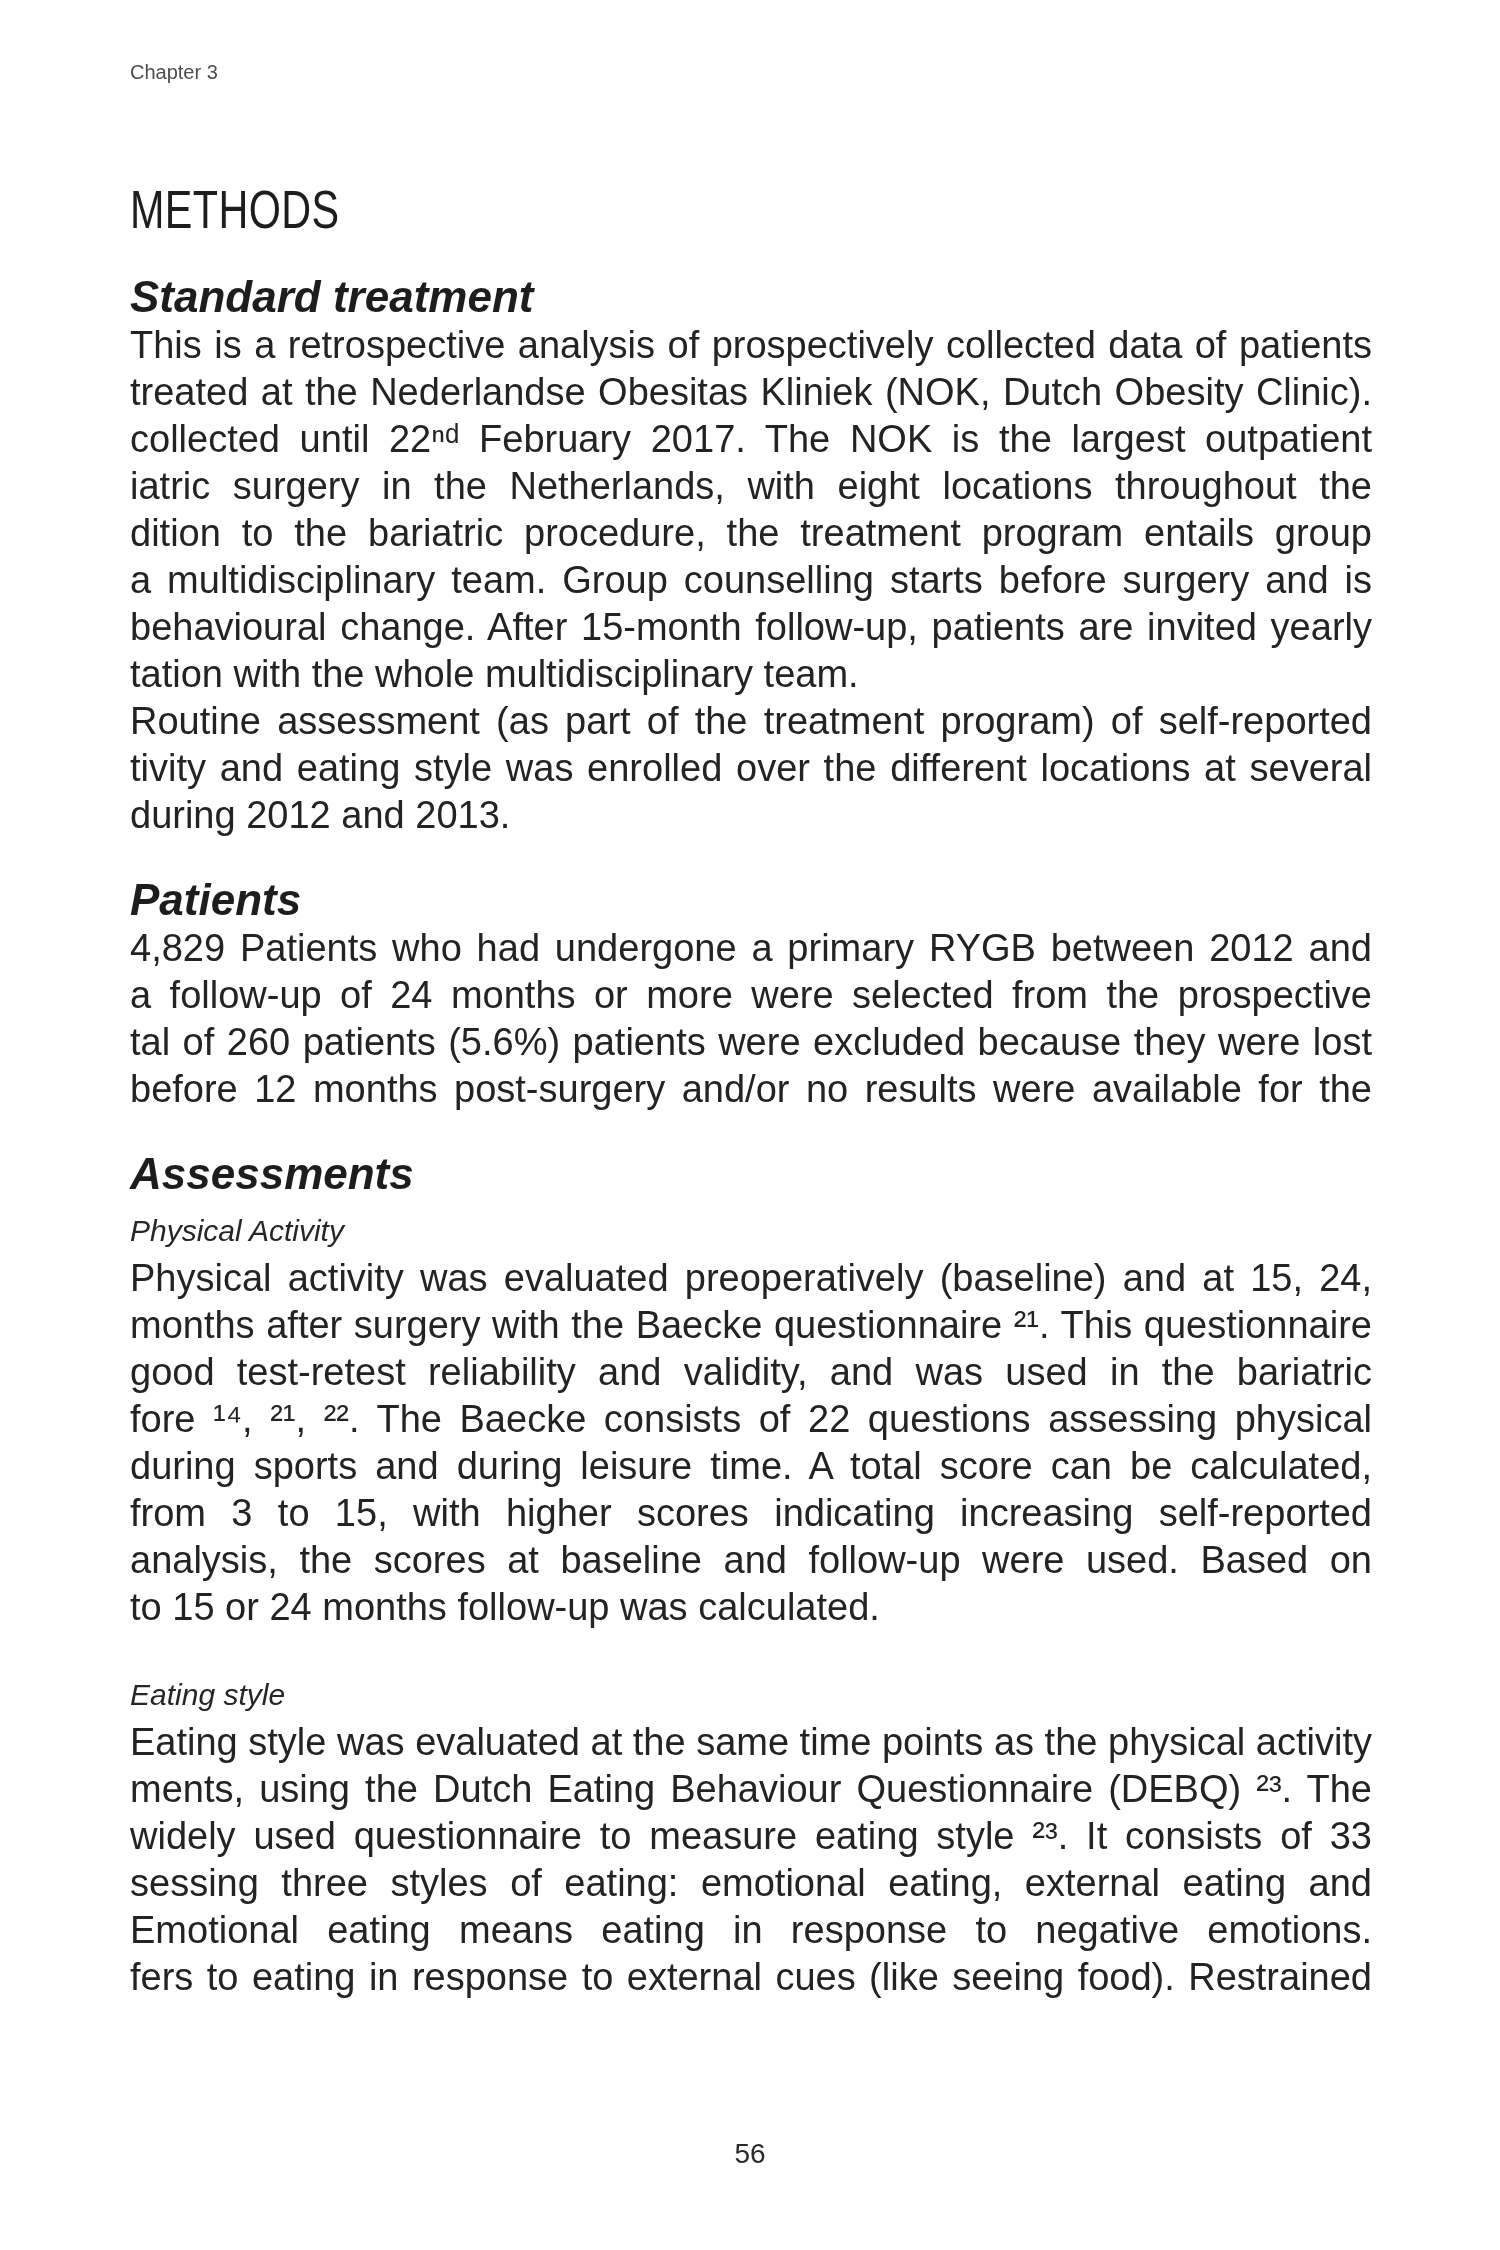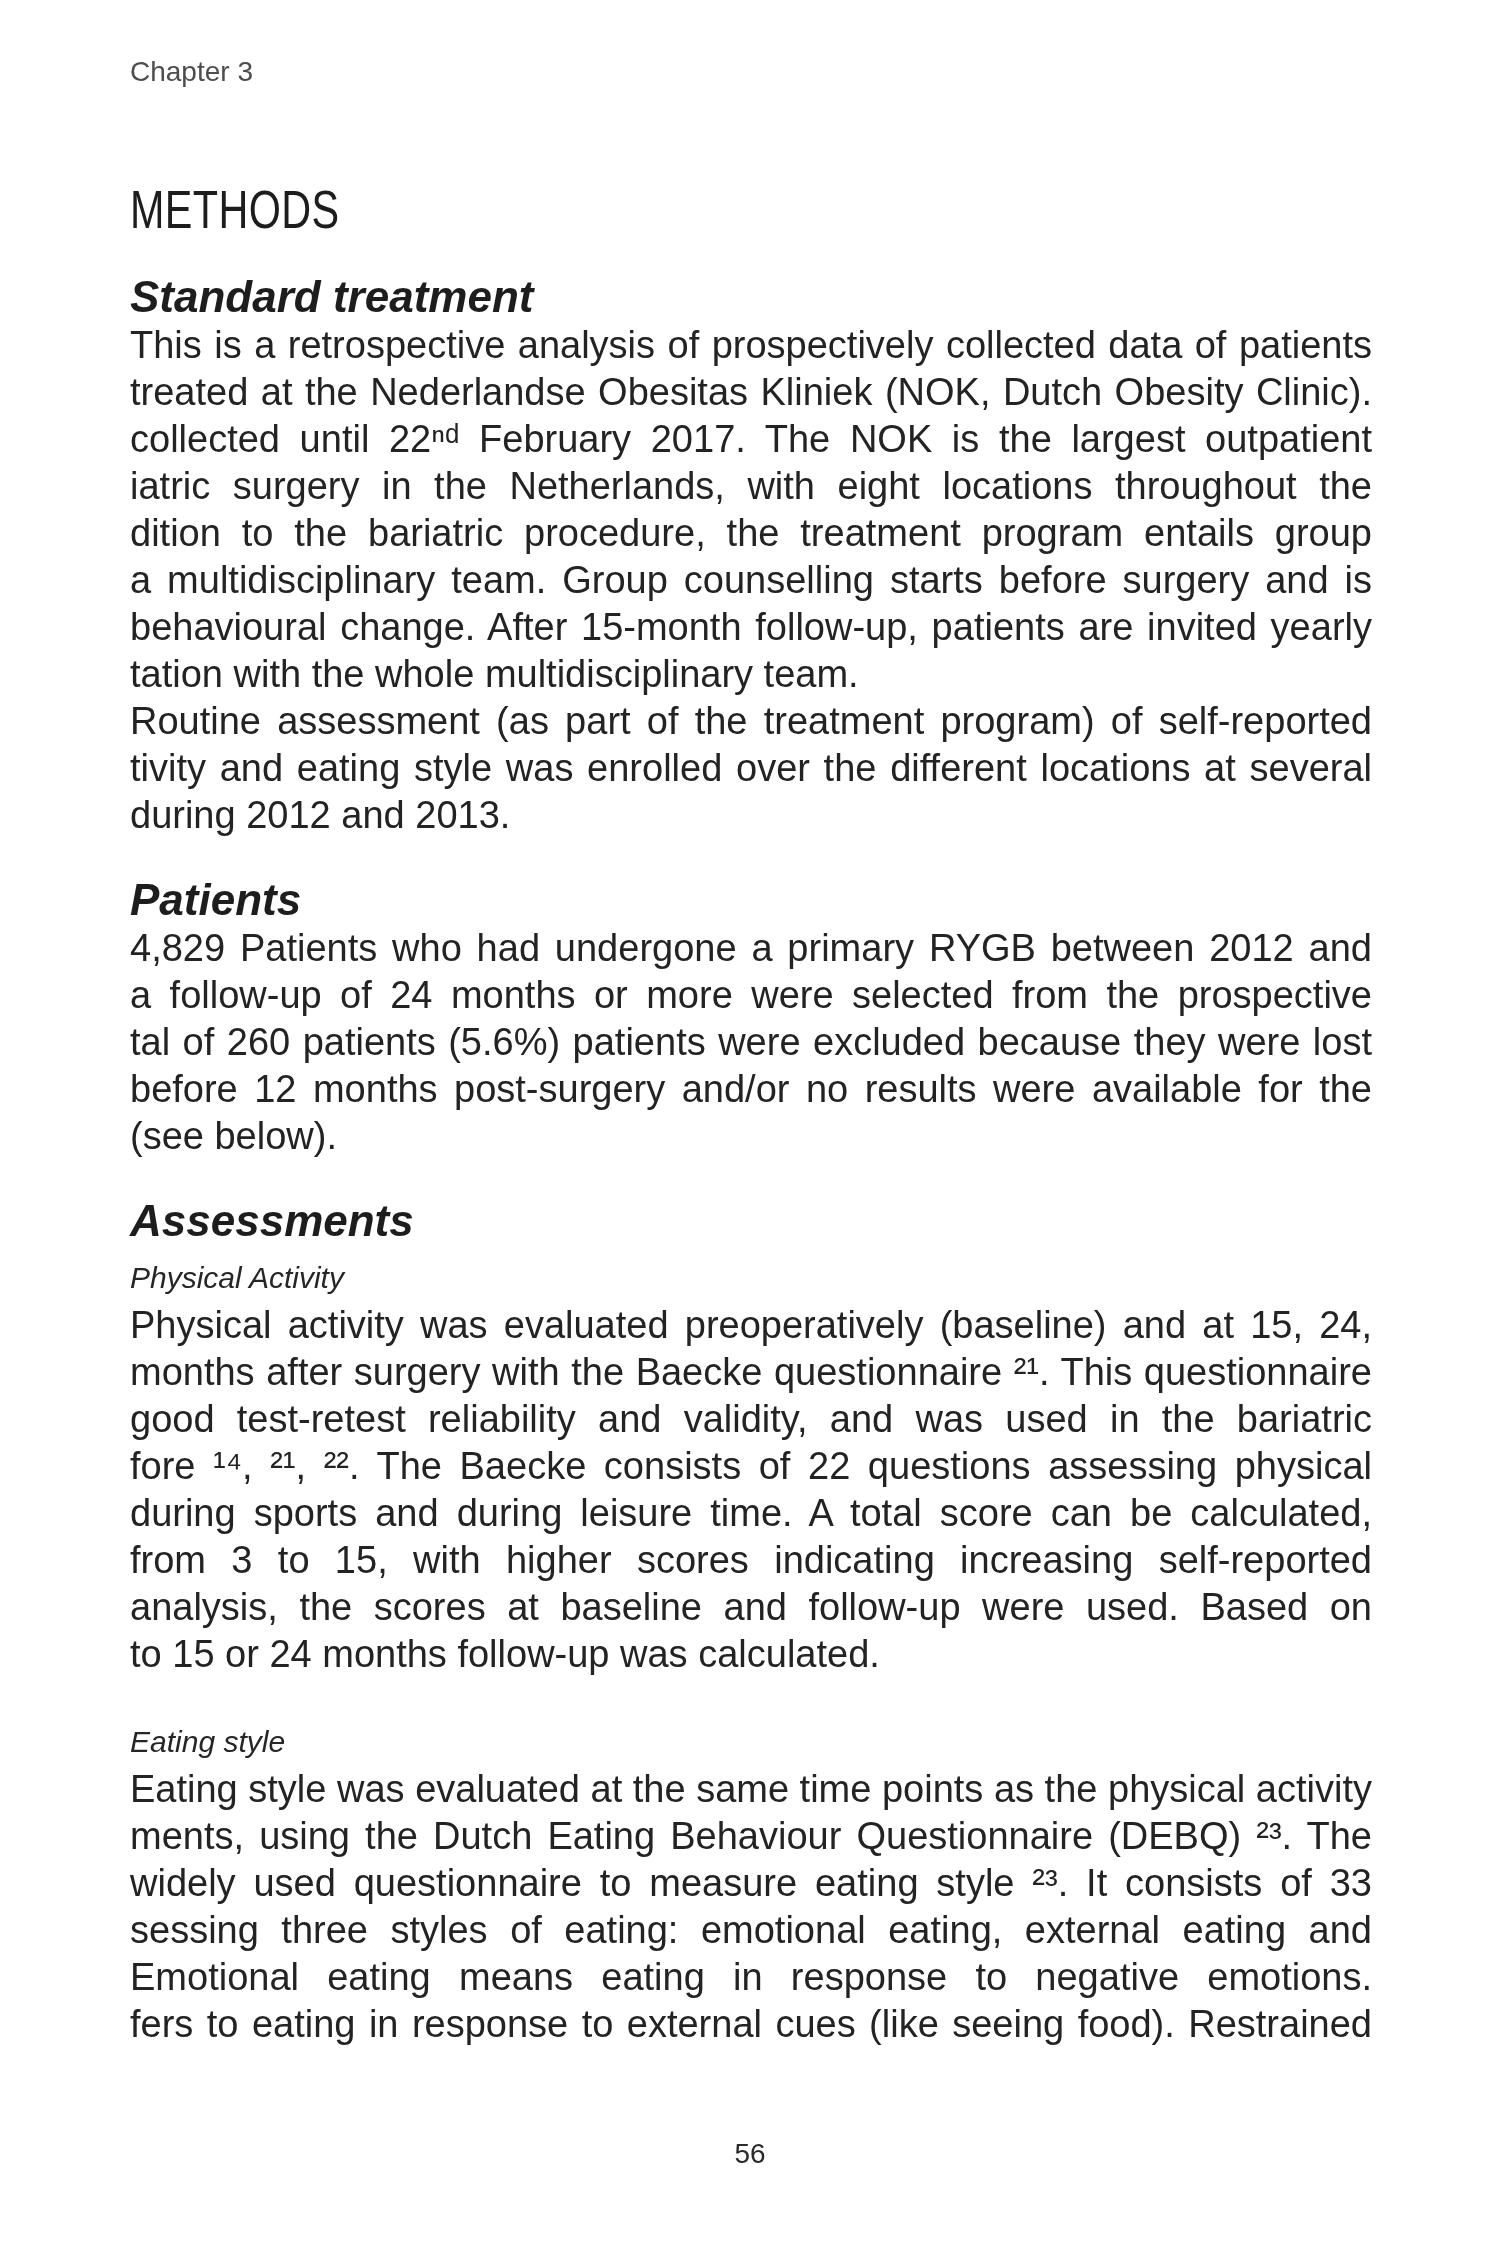--- a/index.html
+++ b/index.html
@@ -17,21 +17,21 @@
   }
   .page {
     box-sizing: border-box;
     width: 1500px;
     height: 2250px;
     padding: 0 128px 0 130px;
     position: relative;
   }
   .running-header {
     padding-top: 55px;
-    font-size: 28px;
+    font-size: 20px;
     line-height: 34px;
     color: #4d4d4d;
   }
   .doc-title {
     margin-top: 94px;
     font-size: 53px;
     line-height: 53px;
     font-weight: 400;
     color: #1d1d1d;
     transform: scaleX(0.78);
@@ -111,21 +111,20 @@
     <div class="line">tivity and eating style was enrolled over the different locations at several time points</div>
     <div class="line last">during 2012 and 2013.</div>
   </div>
 
   <div class="section-heading">Patients</div>
   <div class="para">
     <div class="line">4,829 Patients who had undergone a primary RYGB between 2012 and 2015 and had</div>
     <div class="line">a follow-up of 24 months or more were selected from the prospective database. A to-</div>
     <div class="line">tal of 260 patients (5.6%) patients were excluded because they were lost to follow-up</div>
     <div class="line">before 12 months post-surgery and/or no results were available for the questionnaires</div>
-    <div class="line last">(see below).</div>
   </div>
 
   <div class="section-heading">Assessments</div>
 
   <div class="subheading">Physical Activity</div>
   <div class="para">
     <div class="line">Physical activity was evaluated preoperatively (baseline) and at 15, 24, 36 and 48</div>
     <div class="line">months after surgery with the Baecke questionnaire ²¹. This questionnaire has shown</div>
     <div class="line">good test-retest reliability and validity, and was used in the bariatric population be-</div>
     <div class="line">fore ¹⁴, ²¹, ²². The Baecke consists of 22 questions assessing physical activity at work,</div>

